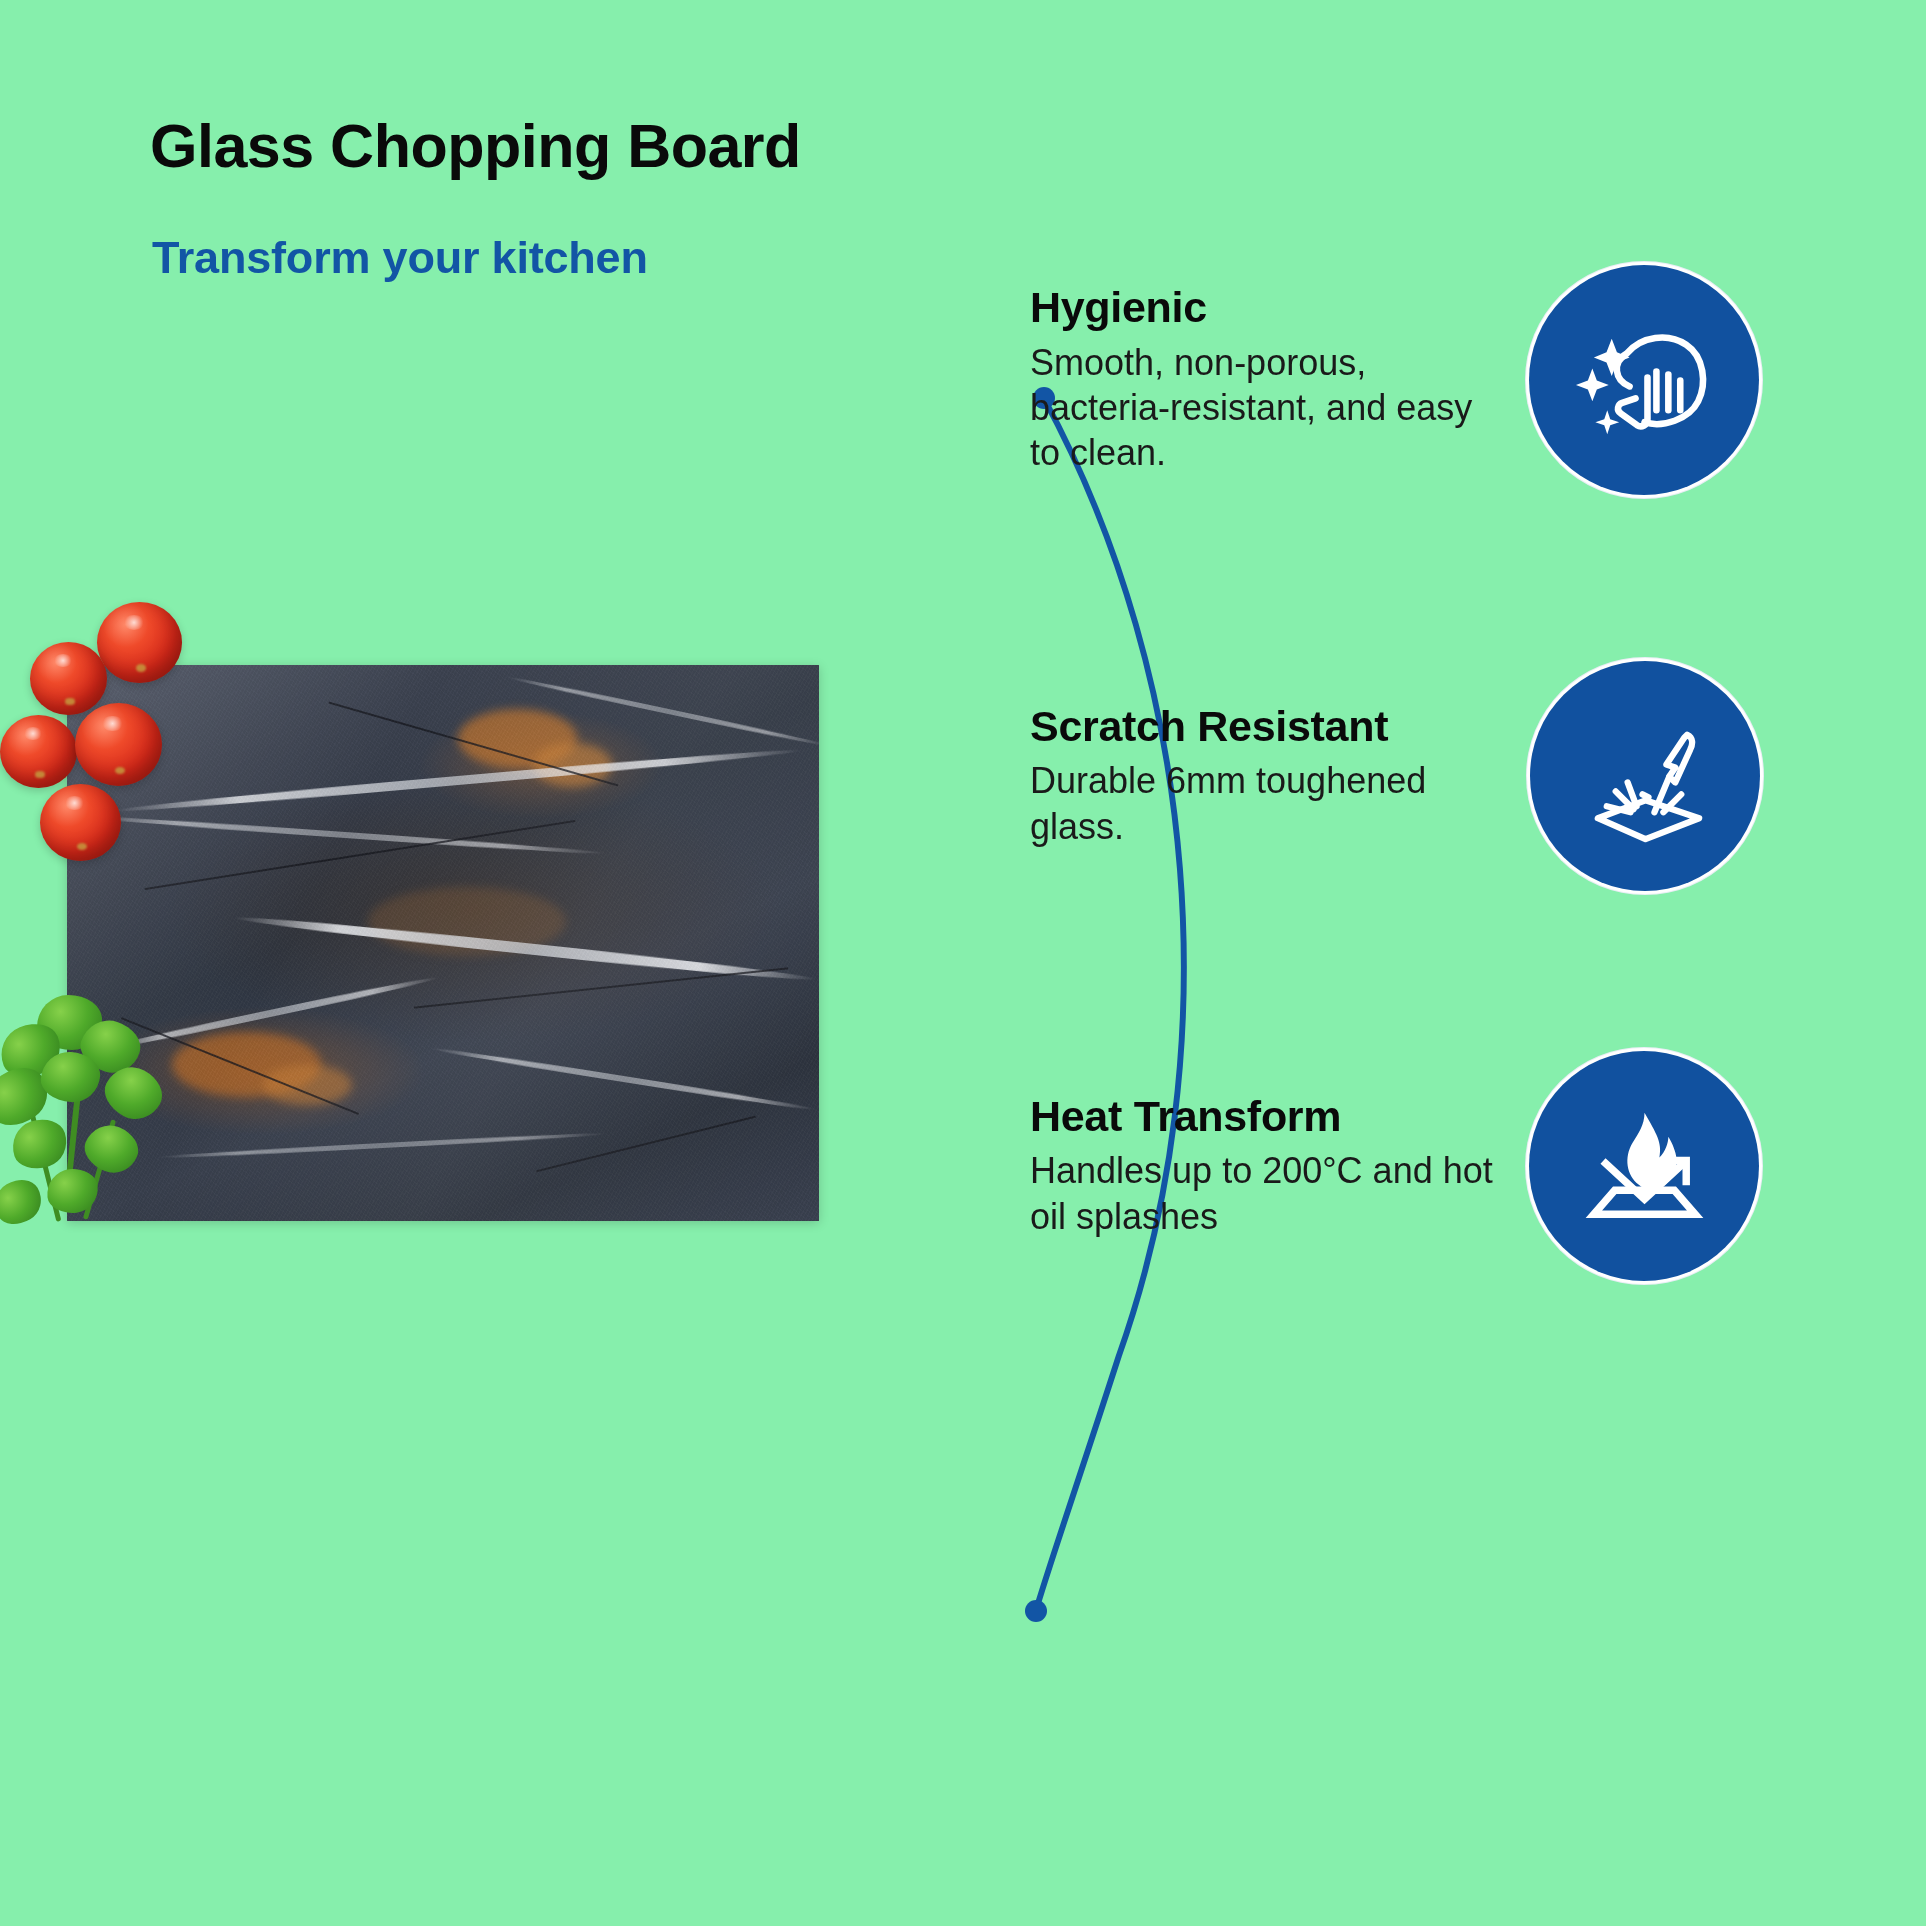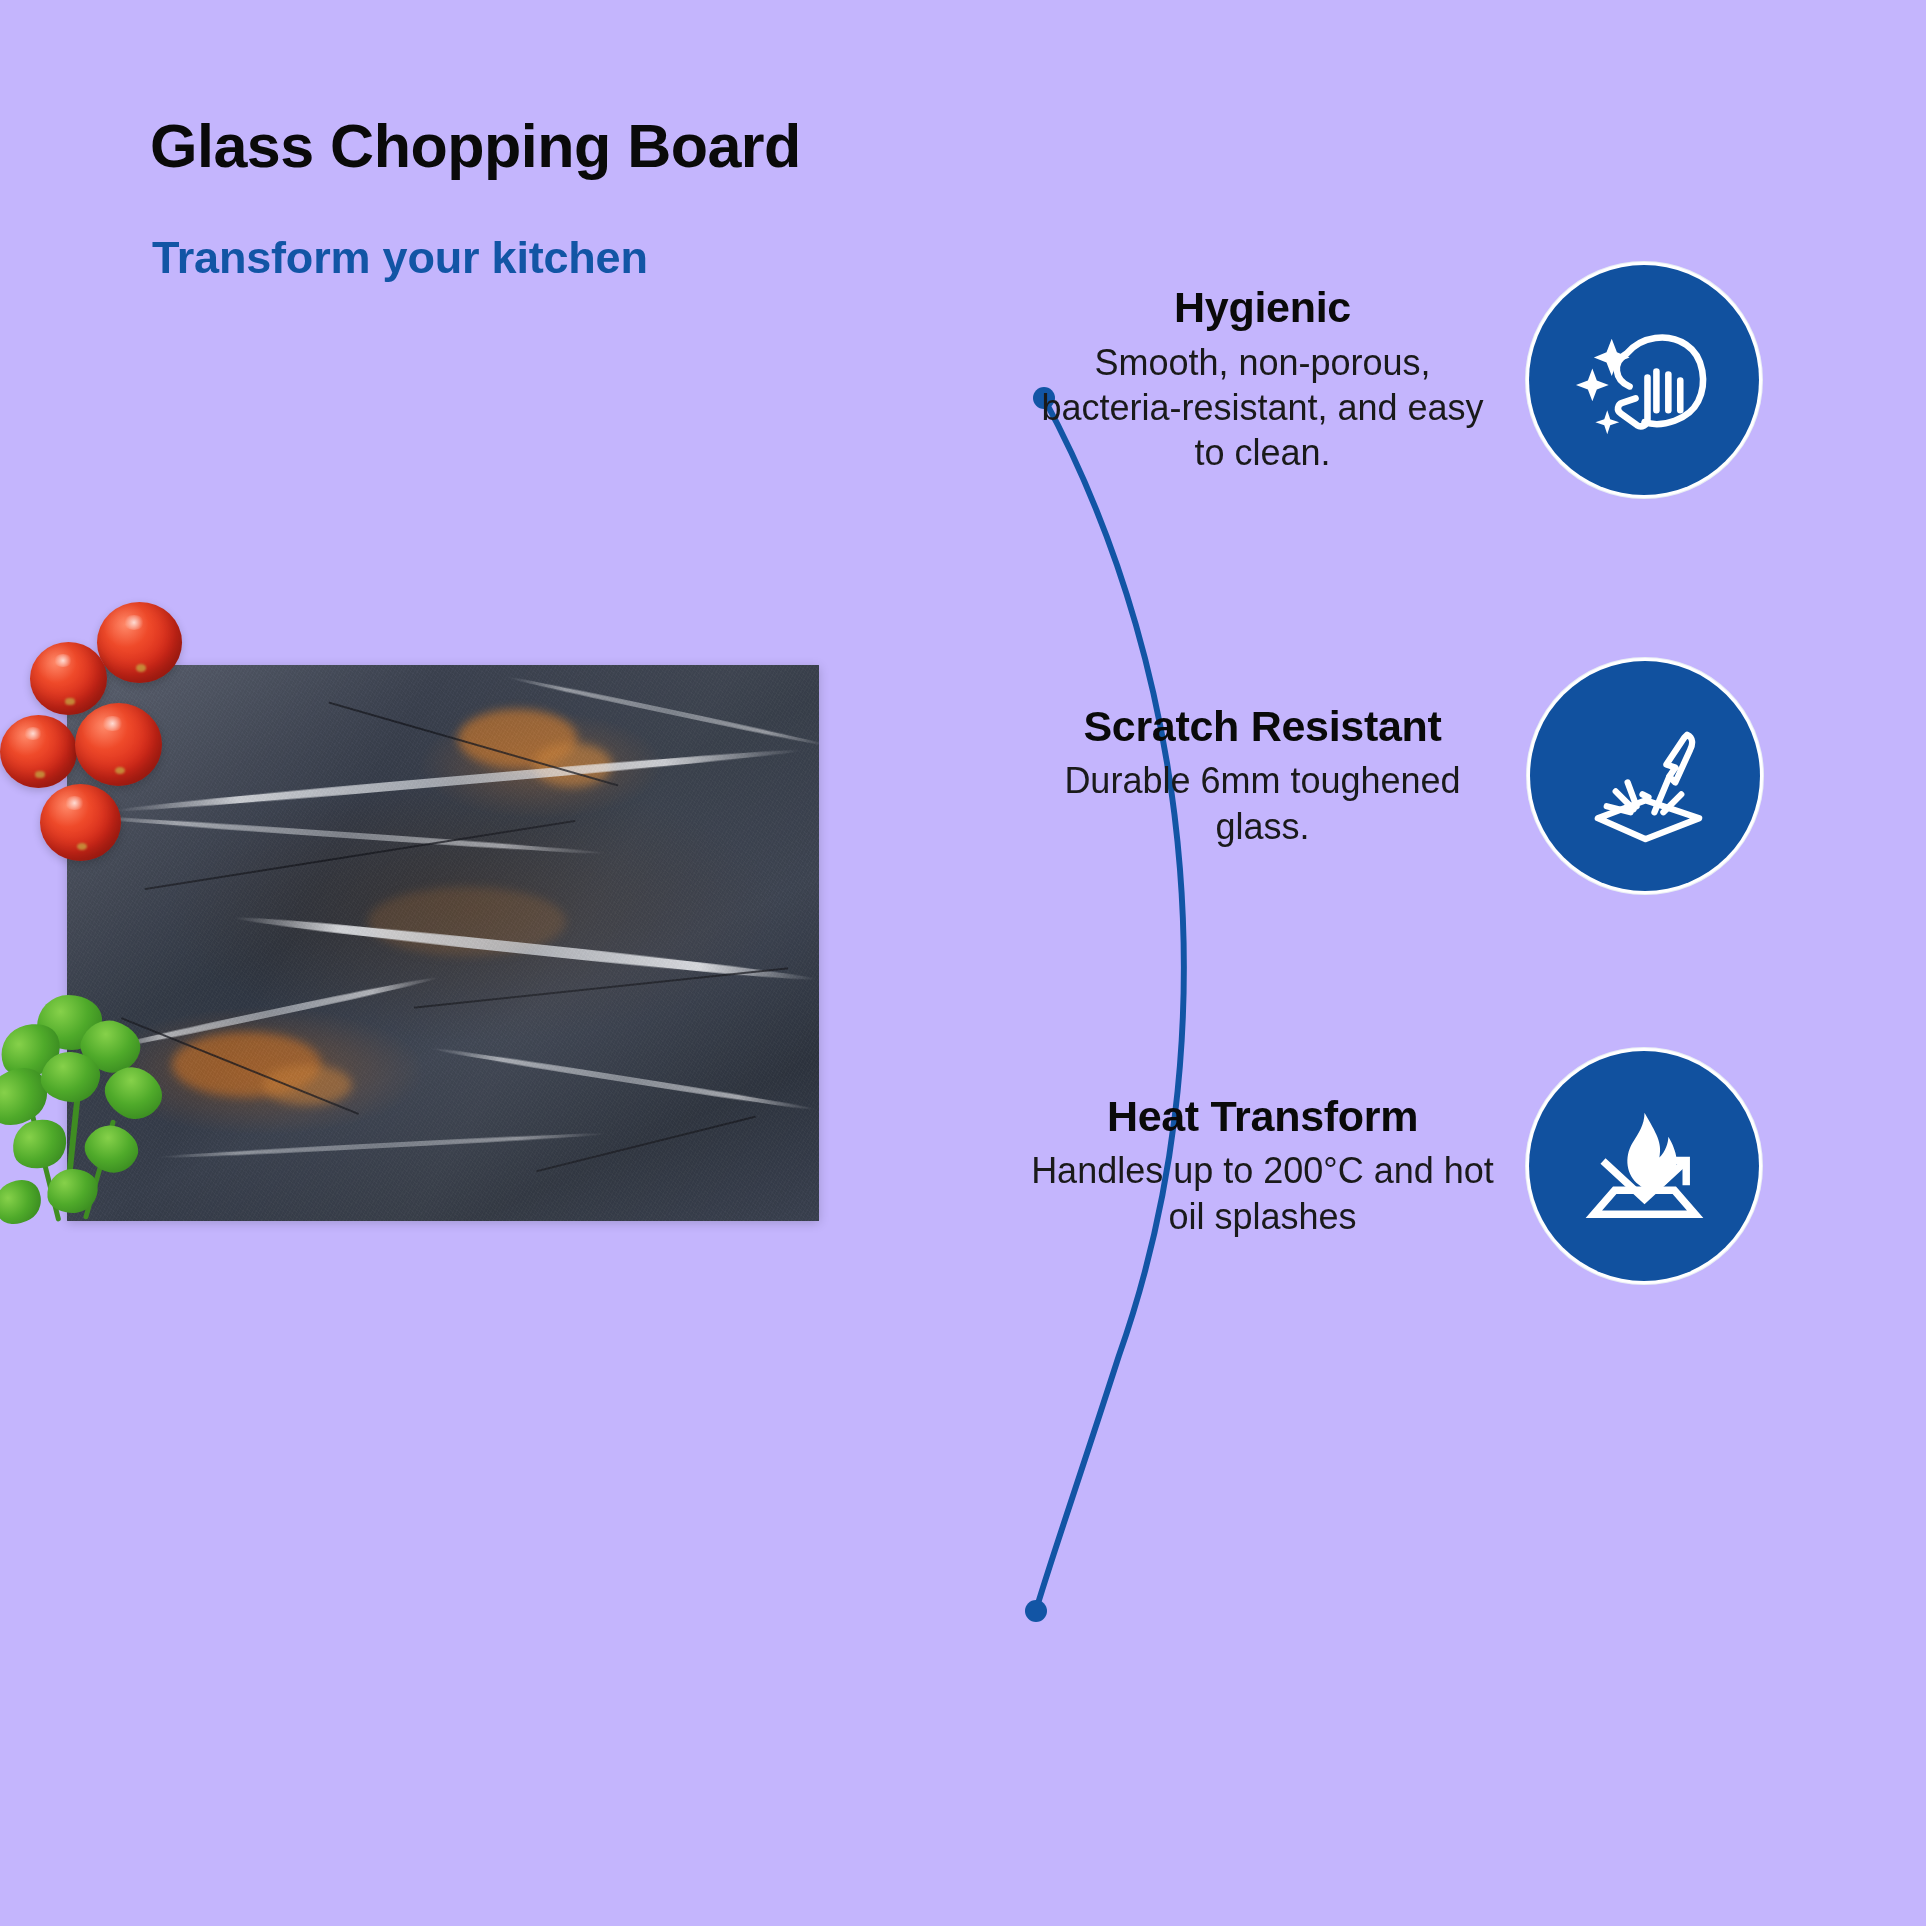--- a/index.html
+++ b/index.html
@@ -9,21 +9,21 @@
     height: 1927px;
     background: #ffffff;
     font-family: "Liberation Sans", sans-serif;
     overflow: hidden;
     position: relative;
   }
 
   #stage {
     position: absolute;
     inset: 0;
-    background: #c4b5fd;
+    background: #86efac;
   }
 
   
   .title {
     position: absolute;
     left: 150px;
     top: 111px;
     font-size: 61px;
     font-weight: 700;
     letter-spacing: -0.5px;
@@ -167,21 +167,20 @@
 
   
   .feature {
     position: absolute;
     display: flex;
     align-items: center;
     gap: 34px;
   }
   .f-text {
     width: 465px;
-    text-align: center;
   }
   .f-title {
     font-size: 43px;
     font-weight: 700;
     color: #0a0a0a;
     letter-spacing: -0.3px;
     line-height: 1.1;
     white-space: nowrap;
   }
   .f-body {

